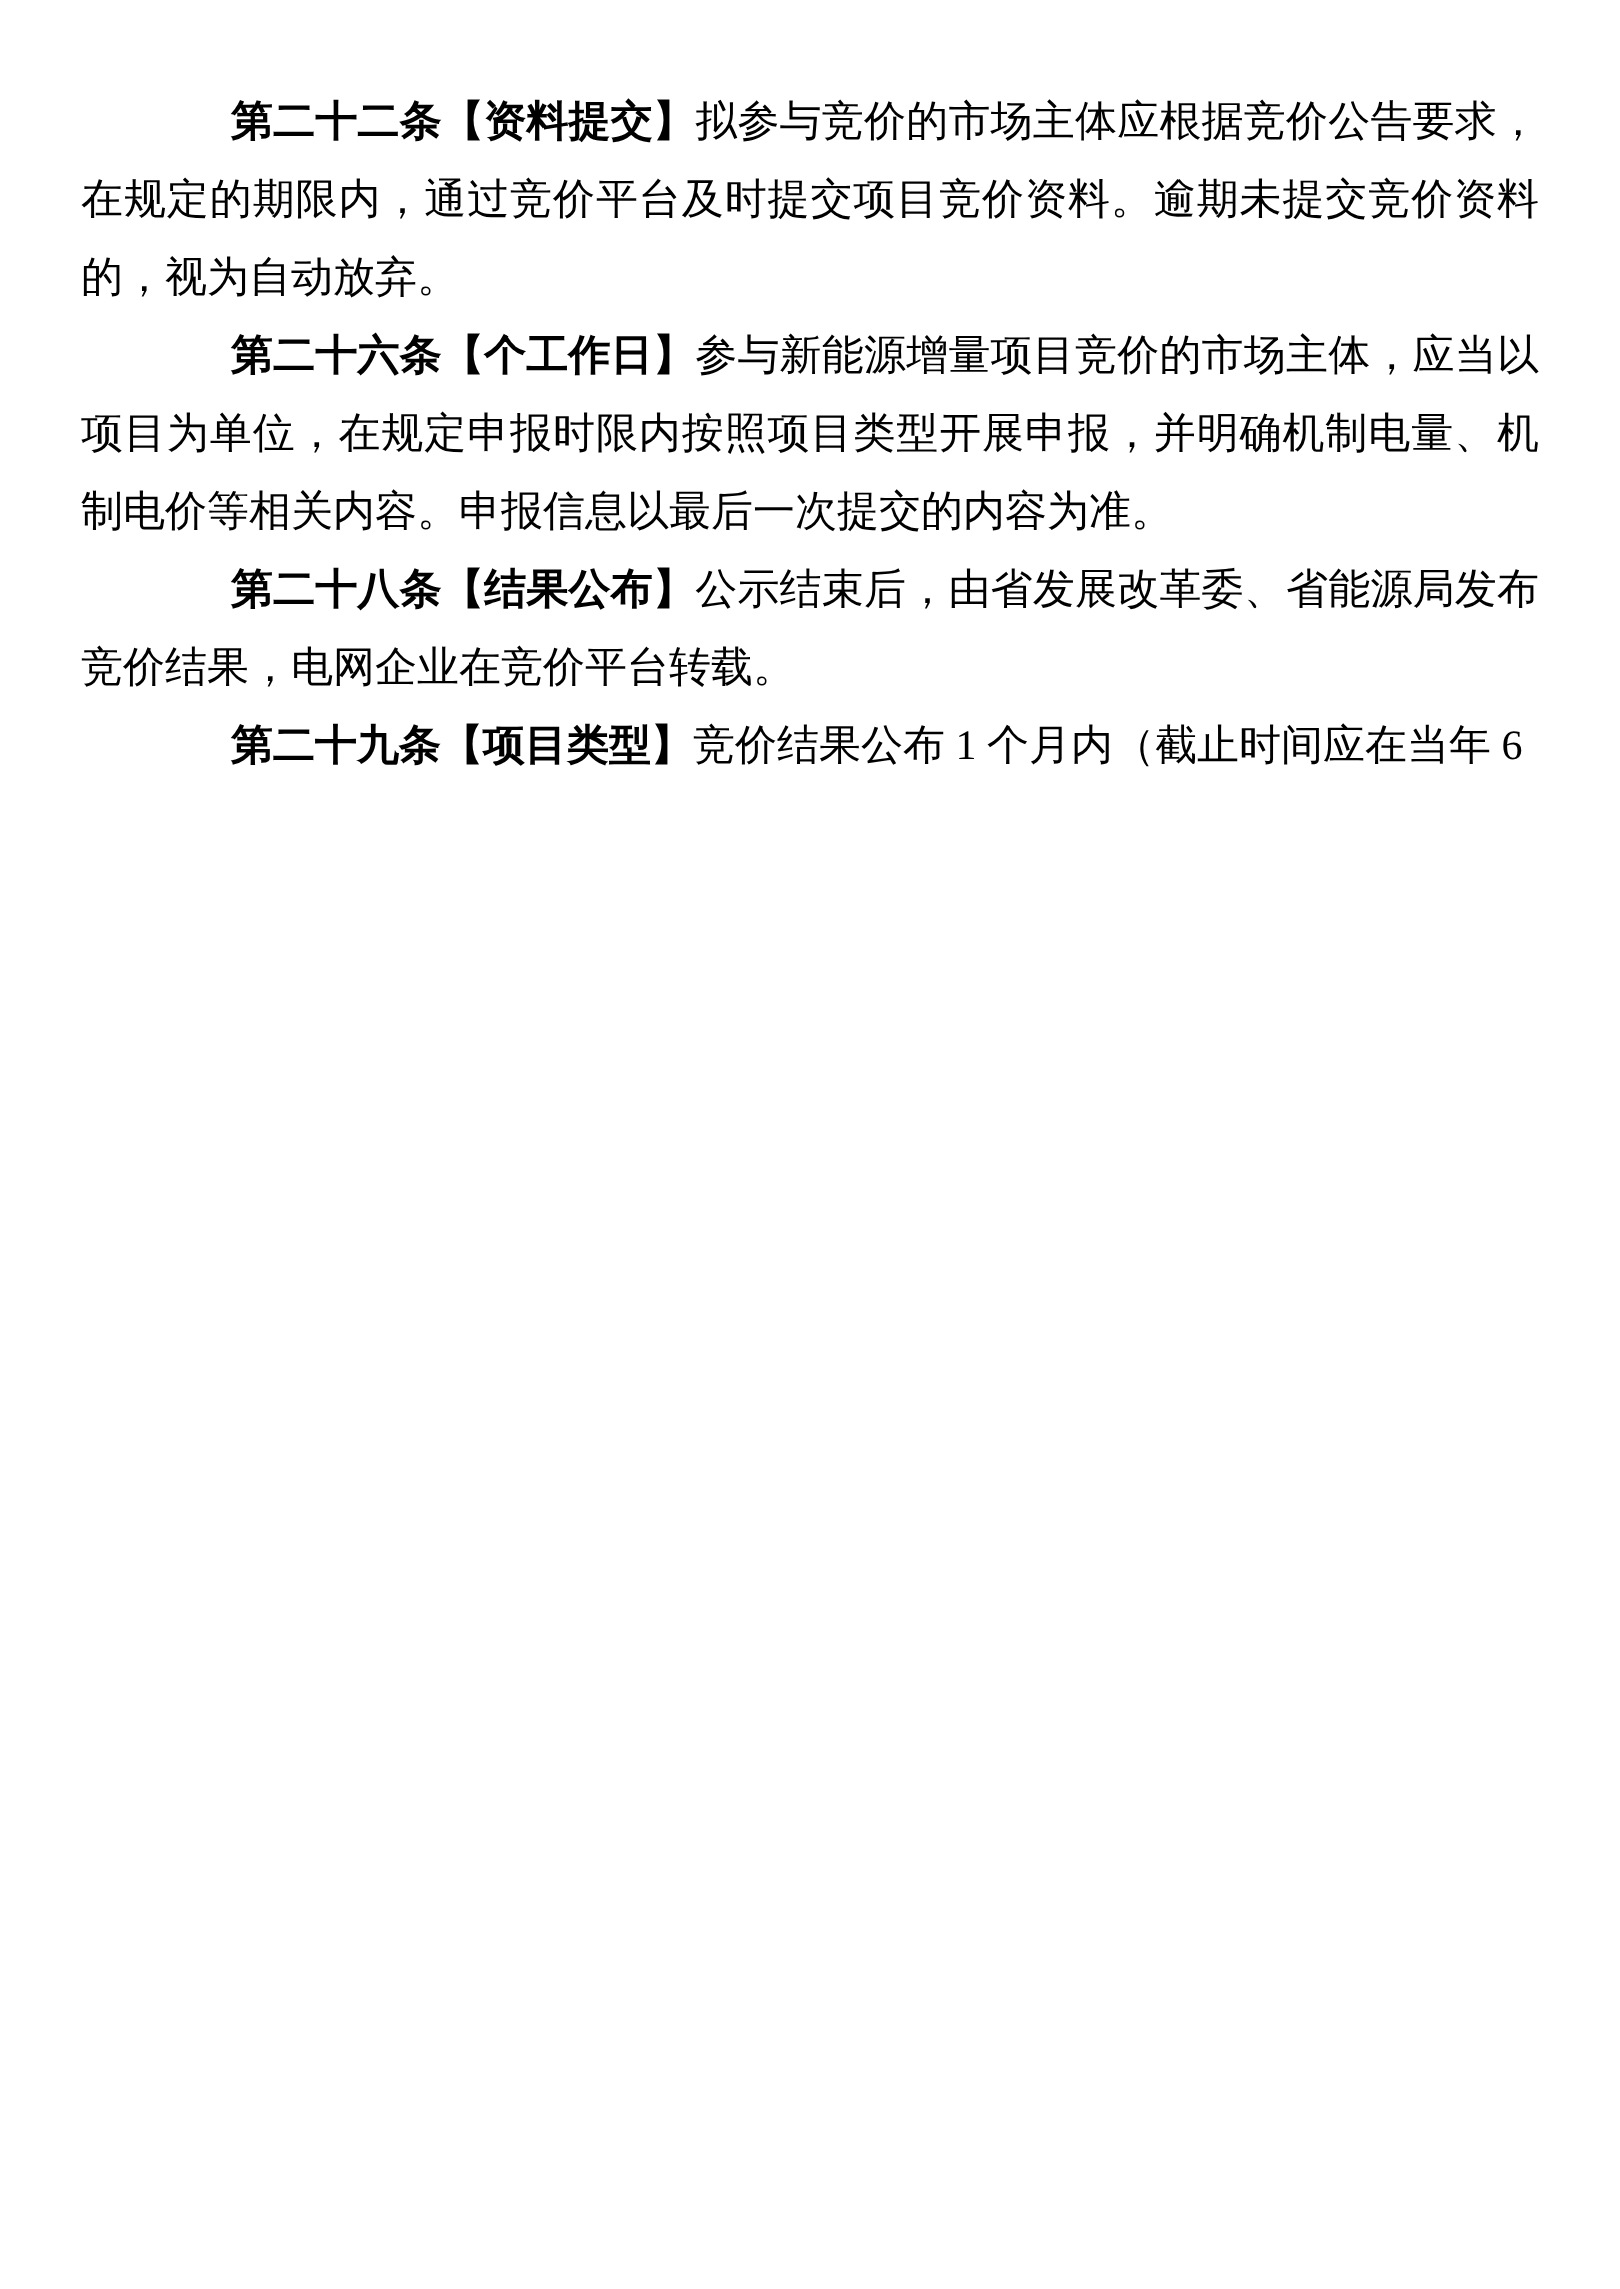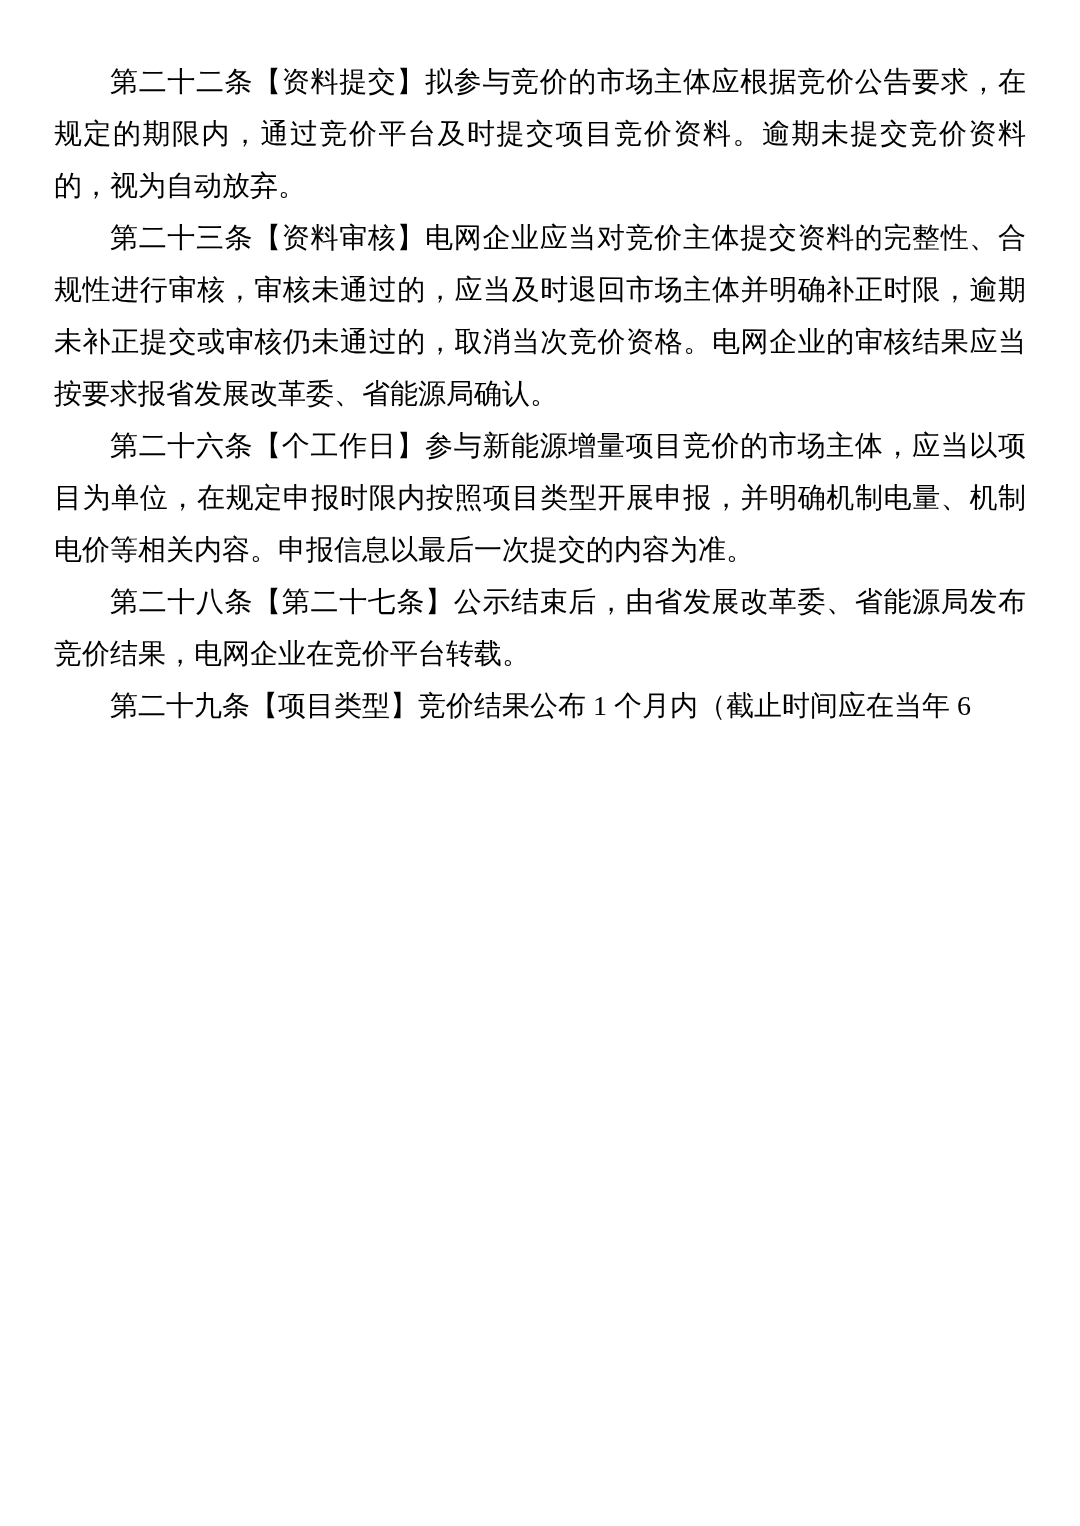--- a/index.html
+++ b/index.html
@@ -24,25 +24,25 @@
     line-height: 52px;
     text-align: justify;
     text-justify: inter-ideograph;
   }
   .article {
     margin: 0;
     text-indent: 2em;
     word-break: break-all;
   }
   .article .article-heading {
-    font-weight: 400;
+    font-weight: 700;
+    margin-left: 44px;
   }
 </style>
 </head>
 <body>
 
 <div class="page">
   <p class="article"><strong class="article-heading">第二十二条【资料提交】</strong><span>拟参与竞价的市场主体应根据竞价公告要求，在规定的期限内，通过竞价平台及时提交项目竞价资料。逾期未提交竞价资料的，视为自动放弃。</span></p>
-  <p class="article"><strong class="article-heading">第二十三条【资料审核】</strong><span>电网企业应当对竞价主体提交资料的完整性、合规性进行审核，审核未通过的，应当及时退回市场主体并明确补正时限，逾期未补正提交或审核仍未通过的，取消当次竞价资格。电网企业的审核结果应当按要求报省发展改革委、省能源局确认。</span></p>
   <p class="article"><strong class="article-heading">第二十六条【个工作日】</strong><span>参与新能源增量项目竞价的市场主体，应当以项目为单位，在规定申报时限内按照项目类型开展申报，并明确机制电量、机制电价等相关内容。申报信息以最后一次提交的内容为准。</span></p>
-  <p class="article"><strong class="article-heading">第二十八条【第二十七条】</strong><span>公示结束后，由省发展改革委、省能源局发布竞价结果，电网企业在竞价平台转载。</span></p>
+  <p class="article"><strong class="article-heading">第二十八条【结果公布】</strong><span>公示结束后，由省发展改革委、省能源局发布竞价结果，电网企业在竞价平台转载。</span></p>
   <p class="article"><strong class="article-heading">第二十九条【项目类型】</strong><span>竞价结果公布 1 个月内（截止时间应在当年 6</span></p>
 </div>
 
 </body></html>

